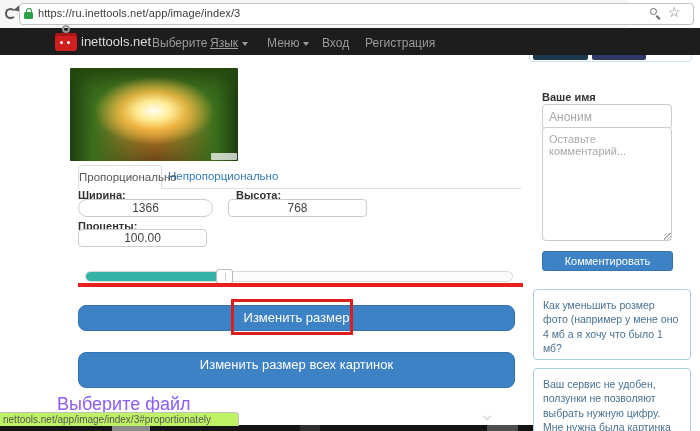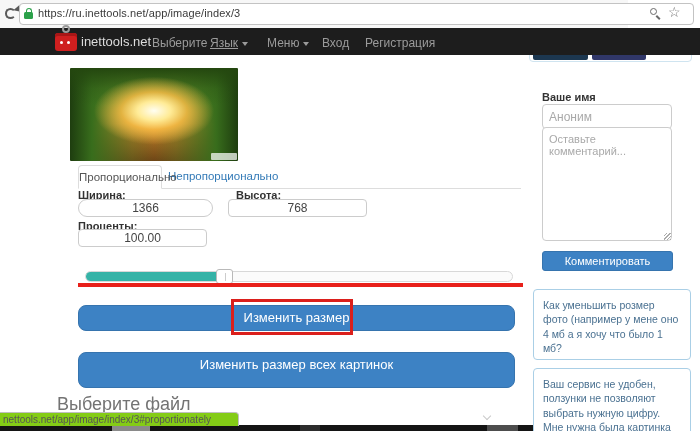--- a/index.html
+++ b/index.html
@@ -93,24 +93,24 @@
   
   #red-line { left:78px; top:283px; width:445px; height:4px; background:#e8201a; z-index:3; }
   #red-box { left:231px; top:299px; width:122px; height:36px; border:3px solid #db1f1c; z-index:4; background:transparent; }
 
   
   .bluebtn { position:absolute; background:#3d82c4; border:1px solid #3674ae; border-radius:8px;
     color:#fff; text-align:center; cursor:pointer; }
   #btn-resize { left:78px; top:305px; width:437px; height:26px; font-size:13px; line-height:24px; }
   #btn-resize-all { left:78px; top:352px; width:437px; height:36px; font-size:13px; line-height:24px; }
 
-  #choose-file { left:57px; top:394px; font-size:18px; color:#737373; }
-
-  
-  #statusbar { left:0; top:412px; width:239px; height:14px; background:#84cc16;
+  #choose-file { left:57px; top:394px; font-size:18px; color:#8b5cf6; }
+
+  
+  #statusbar { left:0; top:412px; width:239px; height:14px; background:#bef264;
     border:1px solid #c0c0c0; border-left:none; border-bottom:none; border-radius:0 4px 0 0;
     font-size:10px; color:#555; line-height:13px; padding-left:3px; z-index:2; }
   #faint-chevron { left:484px; top:412px; width:8px; height:8px; }
   #faint-chevron .v { position:absolute; left:0; top:1px; width:6px; height:6px;
     border-right:1.5px solid #c9c9c9; border-bottom:1.5px solid #c9c9c9; transform:rotate(45deg); }
   #bottomstrip { left:0; top:425px; width:533px; height:6px; background:#141414; }
   #bottomstrip .seg1 { position:absolute; left:112px; top:0; width:38px; height:6px; background:#8a8a8a; }
   #bottomstrip .seg2 { position:absolute; left:487px; top:0; width:31px; height:6px; background:#4d4d4d; }
   #bottomstrip .seg3 { position:absolute; left:300px; top:0; width:20px; height:6px; background:#2d2d2d; }
 

